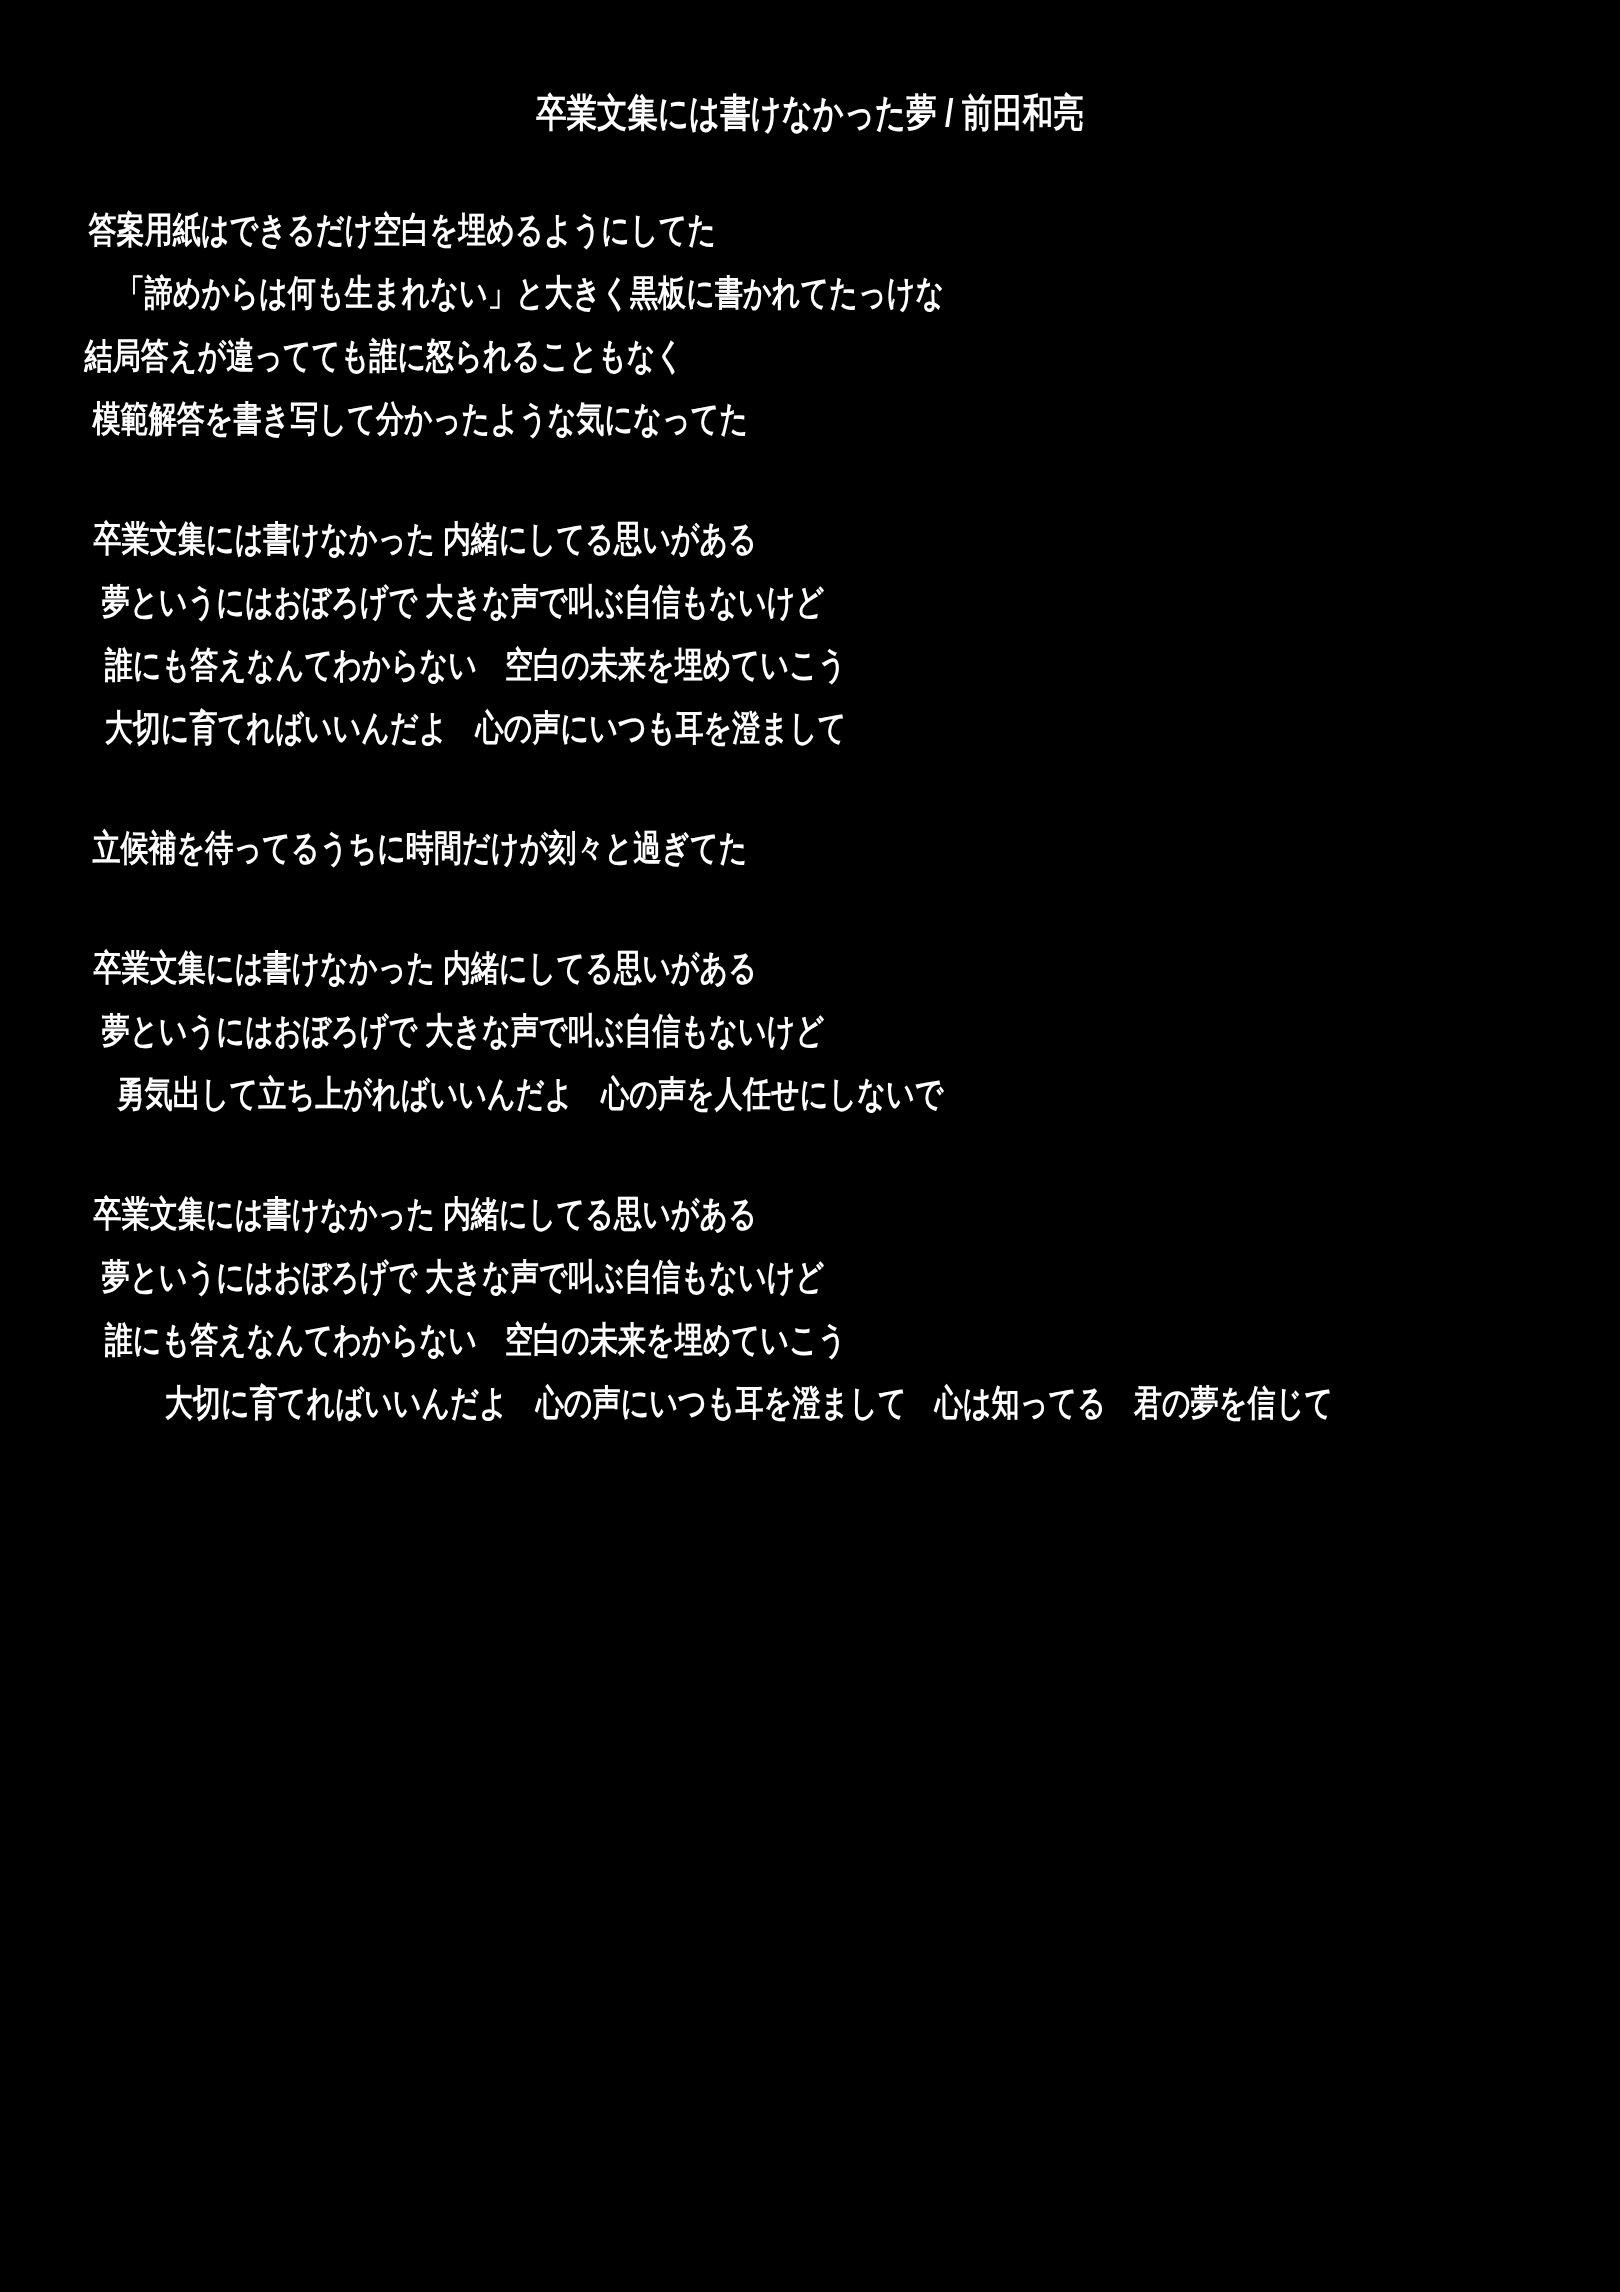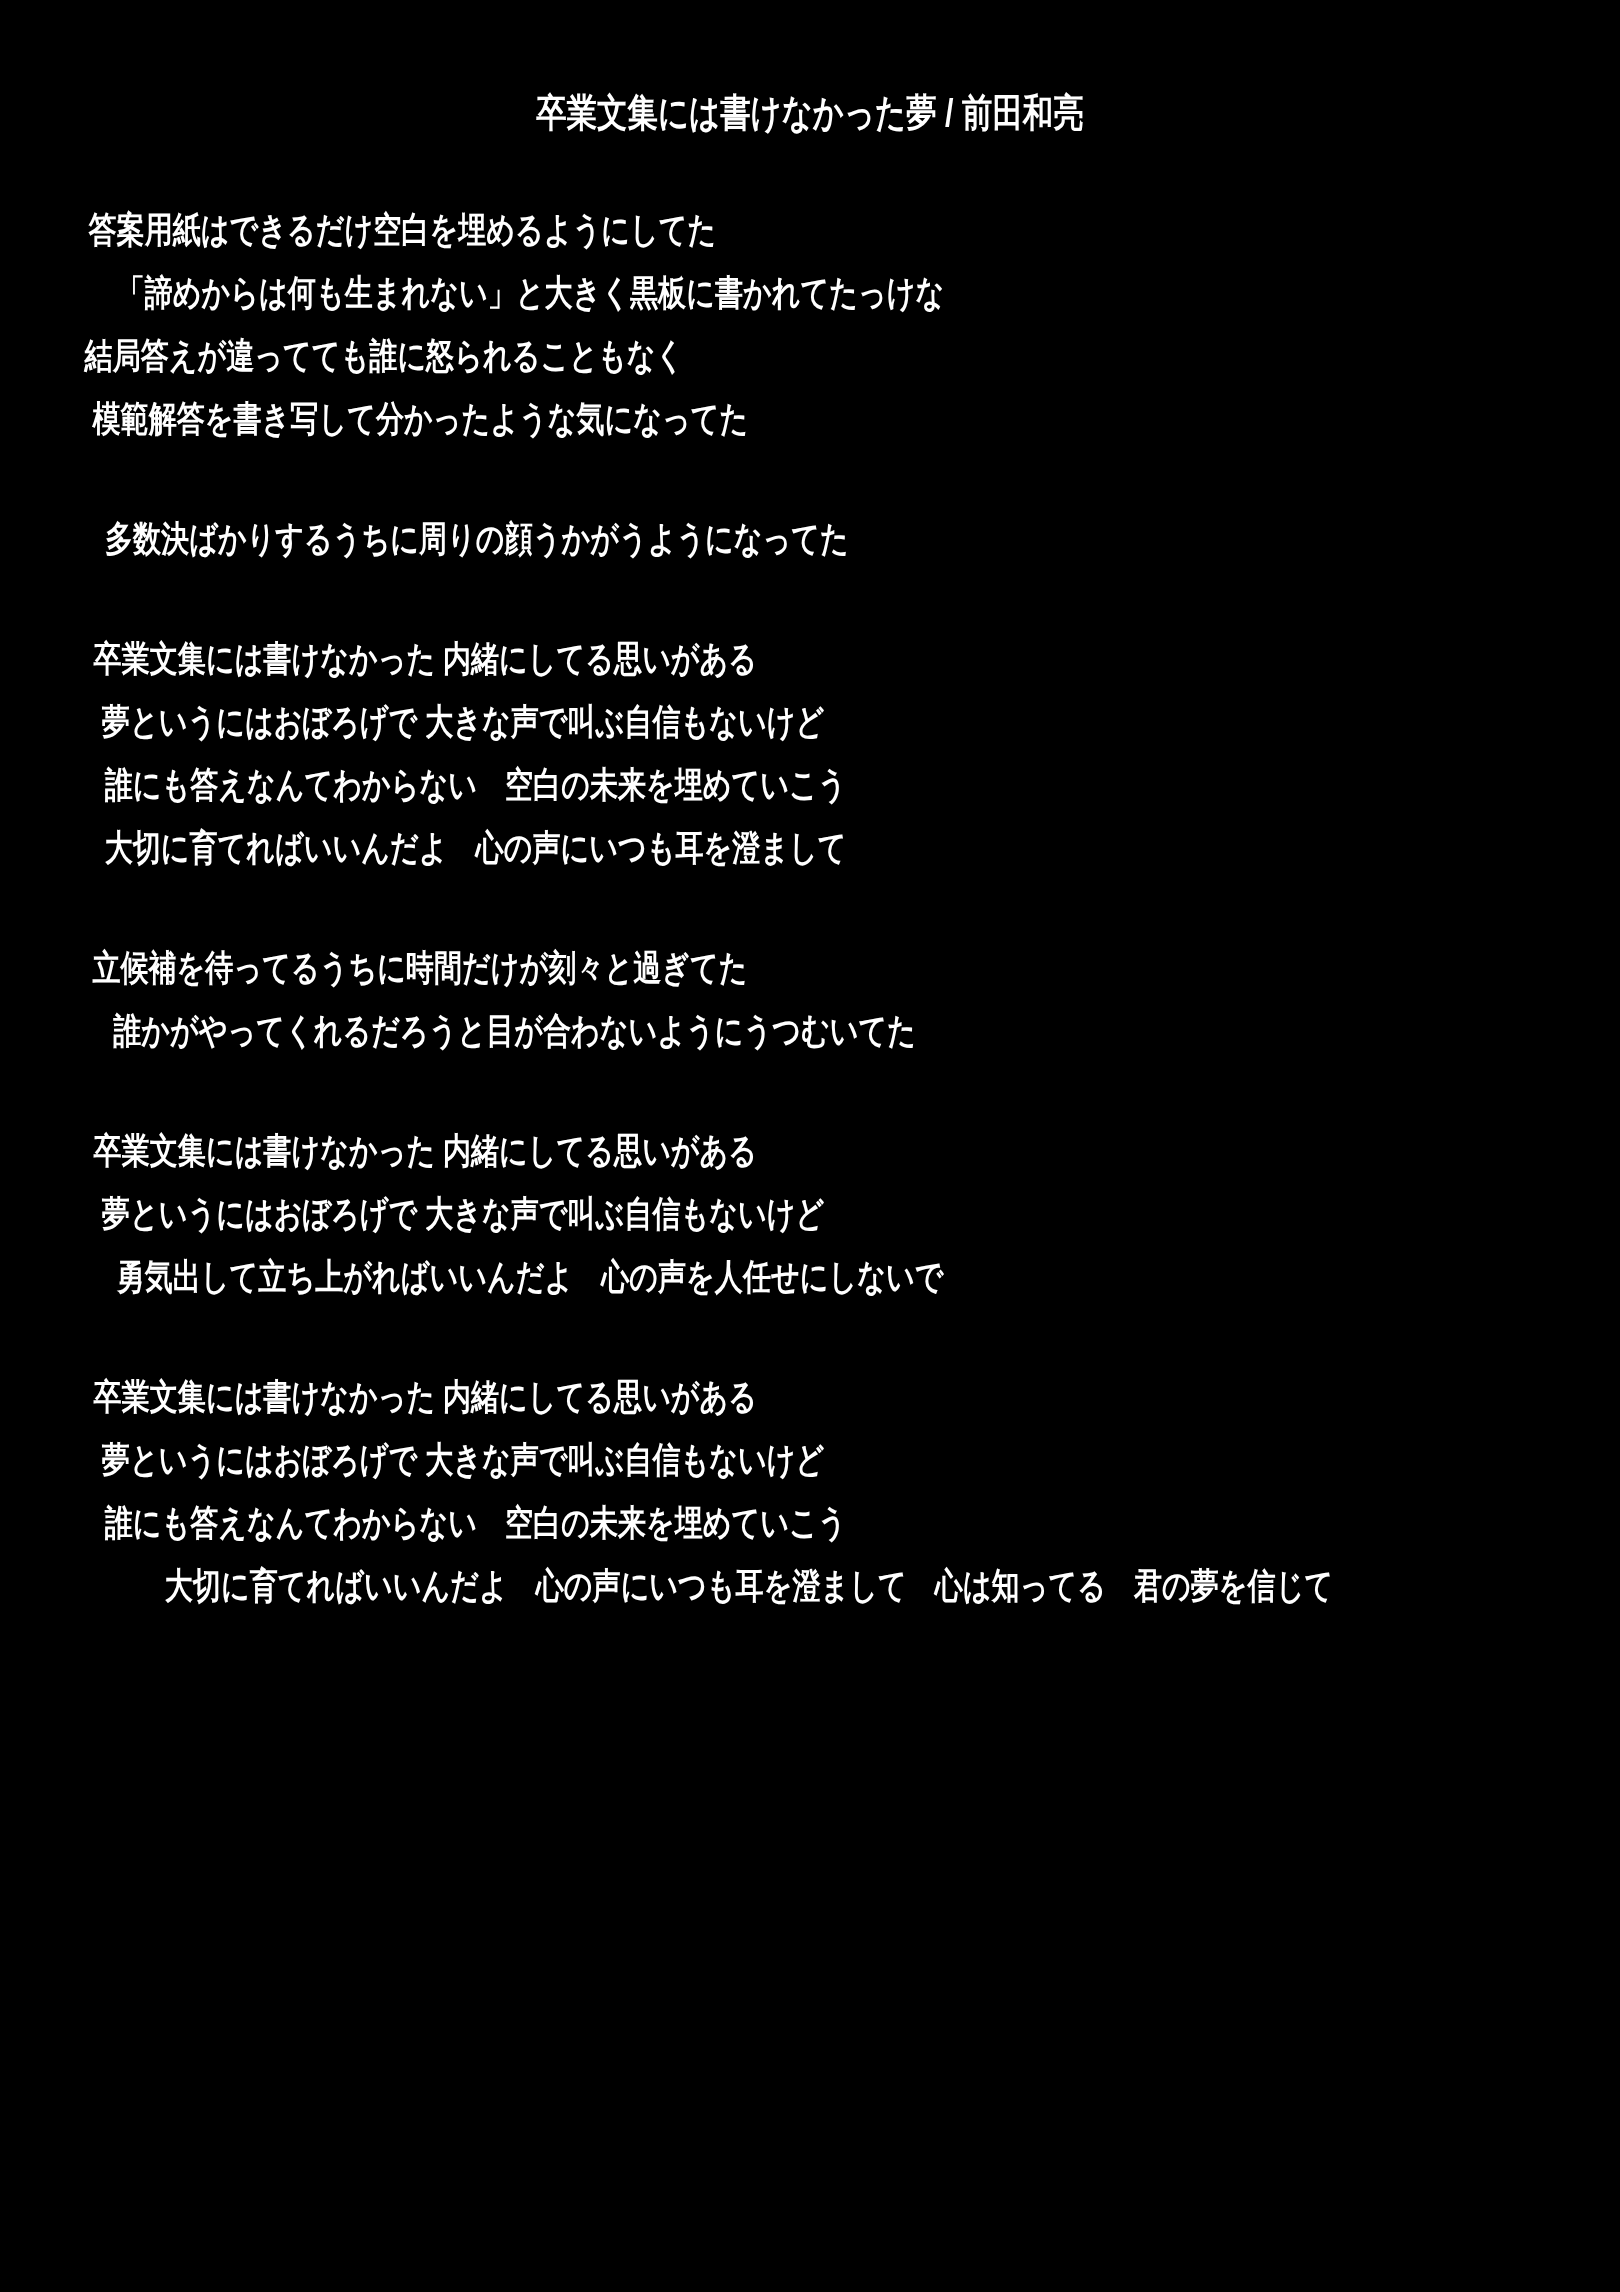--- a/index.html
+++ b/index.html
@@ -64,34 +64,32 @@
   </div>
 
   <div class="stanza">
     <div class="line"><span class="lt">答案用紙はできるだけ空白を埋めるようにしてた</span></div>
     <div class="line"><span class="lt">「諦めからは何も生まれない」と大きく黒板に書かれてたっけな</span></div>
     <div class="line"><span class="lt">結局答えが違ってても誰に怒られることもなく</span></div>
     <div class="line"><span class="lt">模範解答を書き写して分かったような気になってた</span></div>
   </div>
 
   <div class="stanza">
-    <div class="line"><span class="lt">多数決ばかりするうちに周りの顔うかがうようになってた</span></div>
   </div>
 
   <div class="stanza">
     <div class="line"><span class="lt">卒業文集には書けなかった 内緒にしてる思いがある</span></div>
     <div class="line"><span class="lt">夢というにはおぼろげで 大きな声で叫ぶ自信もないけど</span></div>
     <div class="line"><span class="lt">誰にも答えなんてわからない　空白の未来を埋めていこう</span></div>
     <div class="line"><span class="lt">大切に育てればいいんだよ　心の声にいつも耳を澄まして</span></div>
   </div>
 
 
   <div class="stanza">
     <div class="line"><span class="lt">立候補を待ってるうちに時間だけが刻々と過ぎてた</span></div>
-    <div class="line"><span class="lt">誰かがやってくれるだろうと目が合わないようにうつむいてた</span></div>
   </div>
 
   <div class="stanza">
     <div class="line"><span class="lt">卒業文集には書けなかった 内緒にしてる思いがある</span></div>
     <div class="line"><span class="lt">夢というにはおぼろげで 大きな声で叫ぶ自信もないけど</span></div>
     <div class="line"><span class="lt">勇気出して立ち上がればいいんだよ　心の声を人任せにしないで</span></div>
   </div>
 
 
   <div class="stanza">

